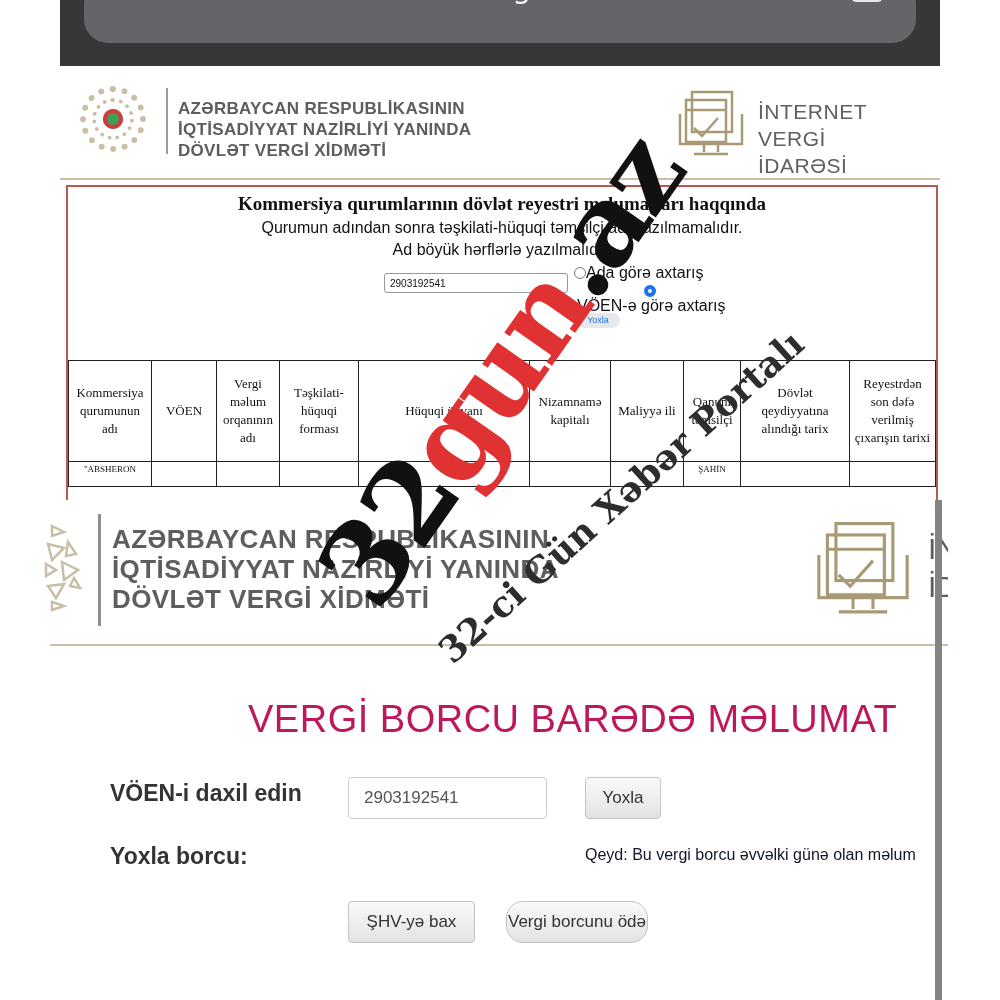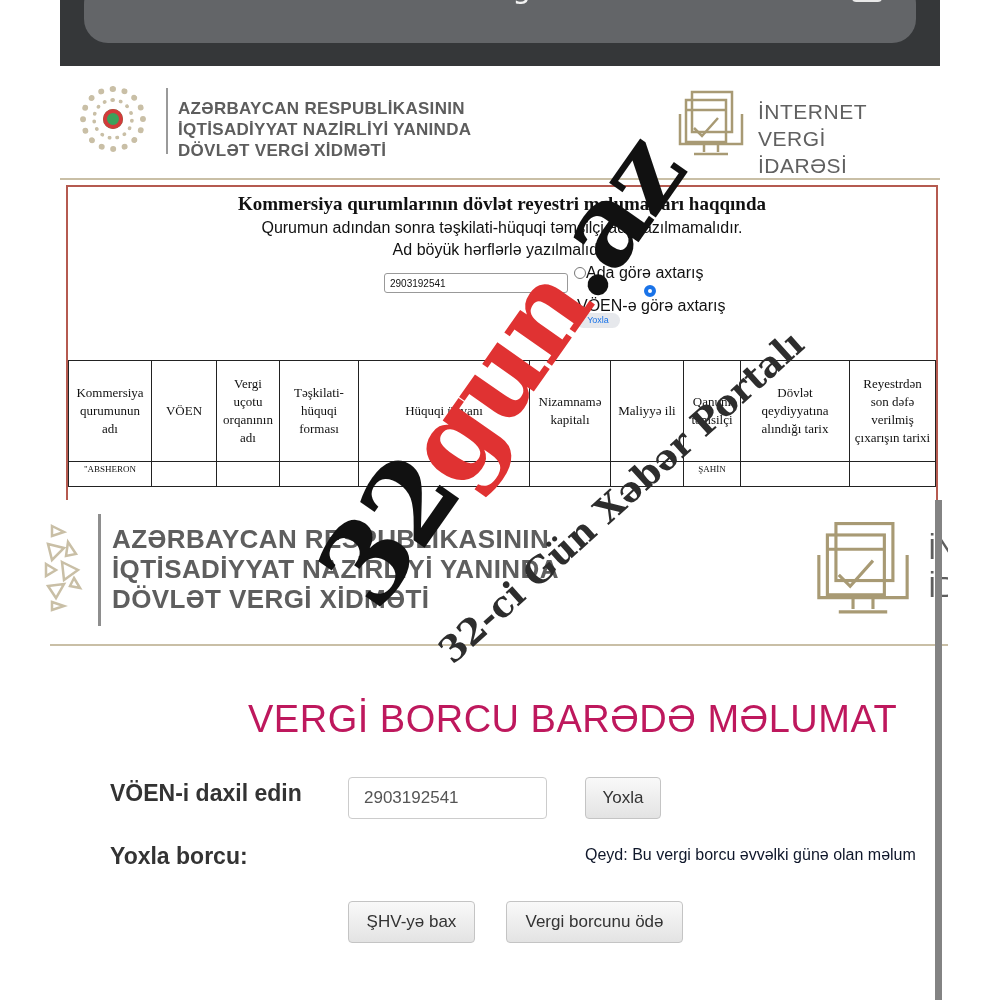--- a/index.html
+++ b/index.html
@@ -117,21 +117,21 @@
       <span class="radio on"></span>
       <span style="margin-left:3px">VÖEN-ə görə axtarış</span>
     </div>
     <div class="yoxla-small">Yoxla</div>
 
     <table class="reg-table">
       <tbody>
       <tr class="hrow">
         <th style="width:76px">Kommersiya qurumunun adı</th>
         <th style="width:58px">VÖEN</th>
-        <th style="width:56px">Vergi uçotu orqanının adı</th>
+        <th style="width:56px">Vergi məlum orqanının adı</th>
         <th style="width:72px">Təşkilati-hüquqi forması</th>
         <th style="width:164px">Hüquqi ünvanı</th>
         <th style="width:74px">Nizamnamə kapitalı</th>
         <th style="width:66px">Maliyyə ili</th>
         <th style="width:50px">Qanuni təmsilçi</th>
         <th style="width:102px">Dövlət qeydiyyatına alındığı tarix</th>
         <th>Reyestrdən son dəfə verilmiş çıxarışın tarixi</th>
       </tr>
       <tr class="drow">
         <td>"ABSHERON</td>
@@ -190,21 +190,21 @@
   <div class="b-heading">VERGİ BORCU BARƏDƏ MƏLUMAT</div>
 
   <div class="b-label" style="top:280px;">VÖEN-i daxil edin</div>
   <input class="b-input" style="top: 277px;" type="text" value="2903192541">
   <div class="b-btn" style="left:545px; top:277px; width:76px;">Yoxla</div>
 
   <div class="b-label" style="top:343px;">Yoxla borcu:</div>
   <div class="b-note">Qeyd: Bu vergi borcu əvvəlki günə olan məlum</div>
 
   <div class="b-btn" style="left:308px; top:401px; width:127px;">ŞHV-yə bax</div>
-  <div class="b-btn" style="left:466px; top:401px; width:177px;">Vergi borcunu ödə</div>
+  <div class="b-btn" style="left:466px; top:401px; width:142px;border-radius:17px;">Vergi borcunu ödə</div>
 </div>
 
 <div class="scroll-bar"></div>
 
 <div class="wm">
   <div class="wm-main">
     <span class="blk">32</span><span class="red">gun</span><span class="blk">.az</span>
   </div>
 </div>
 <div class="wm-sub">32-ci Gün Xəbər Portalı</div>

